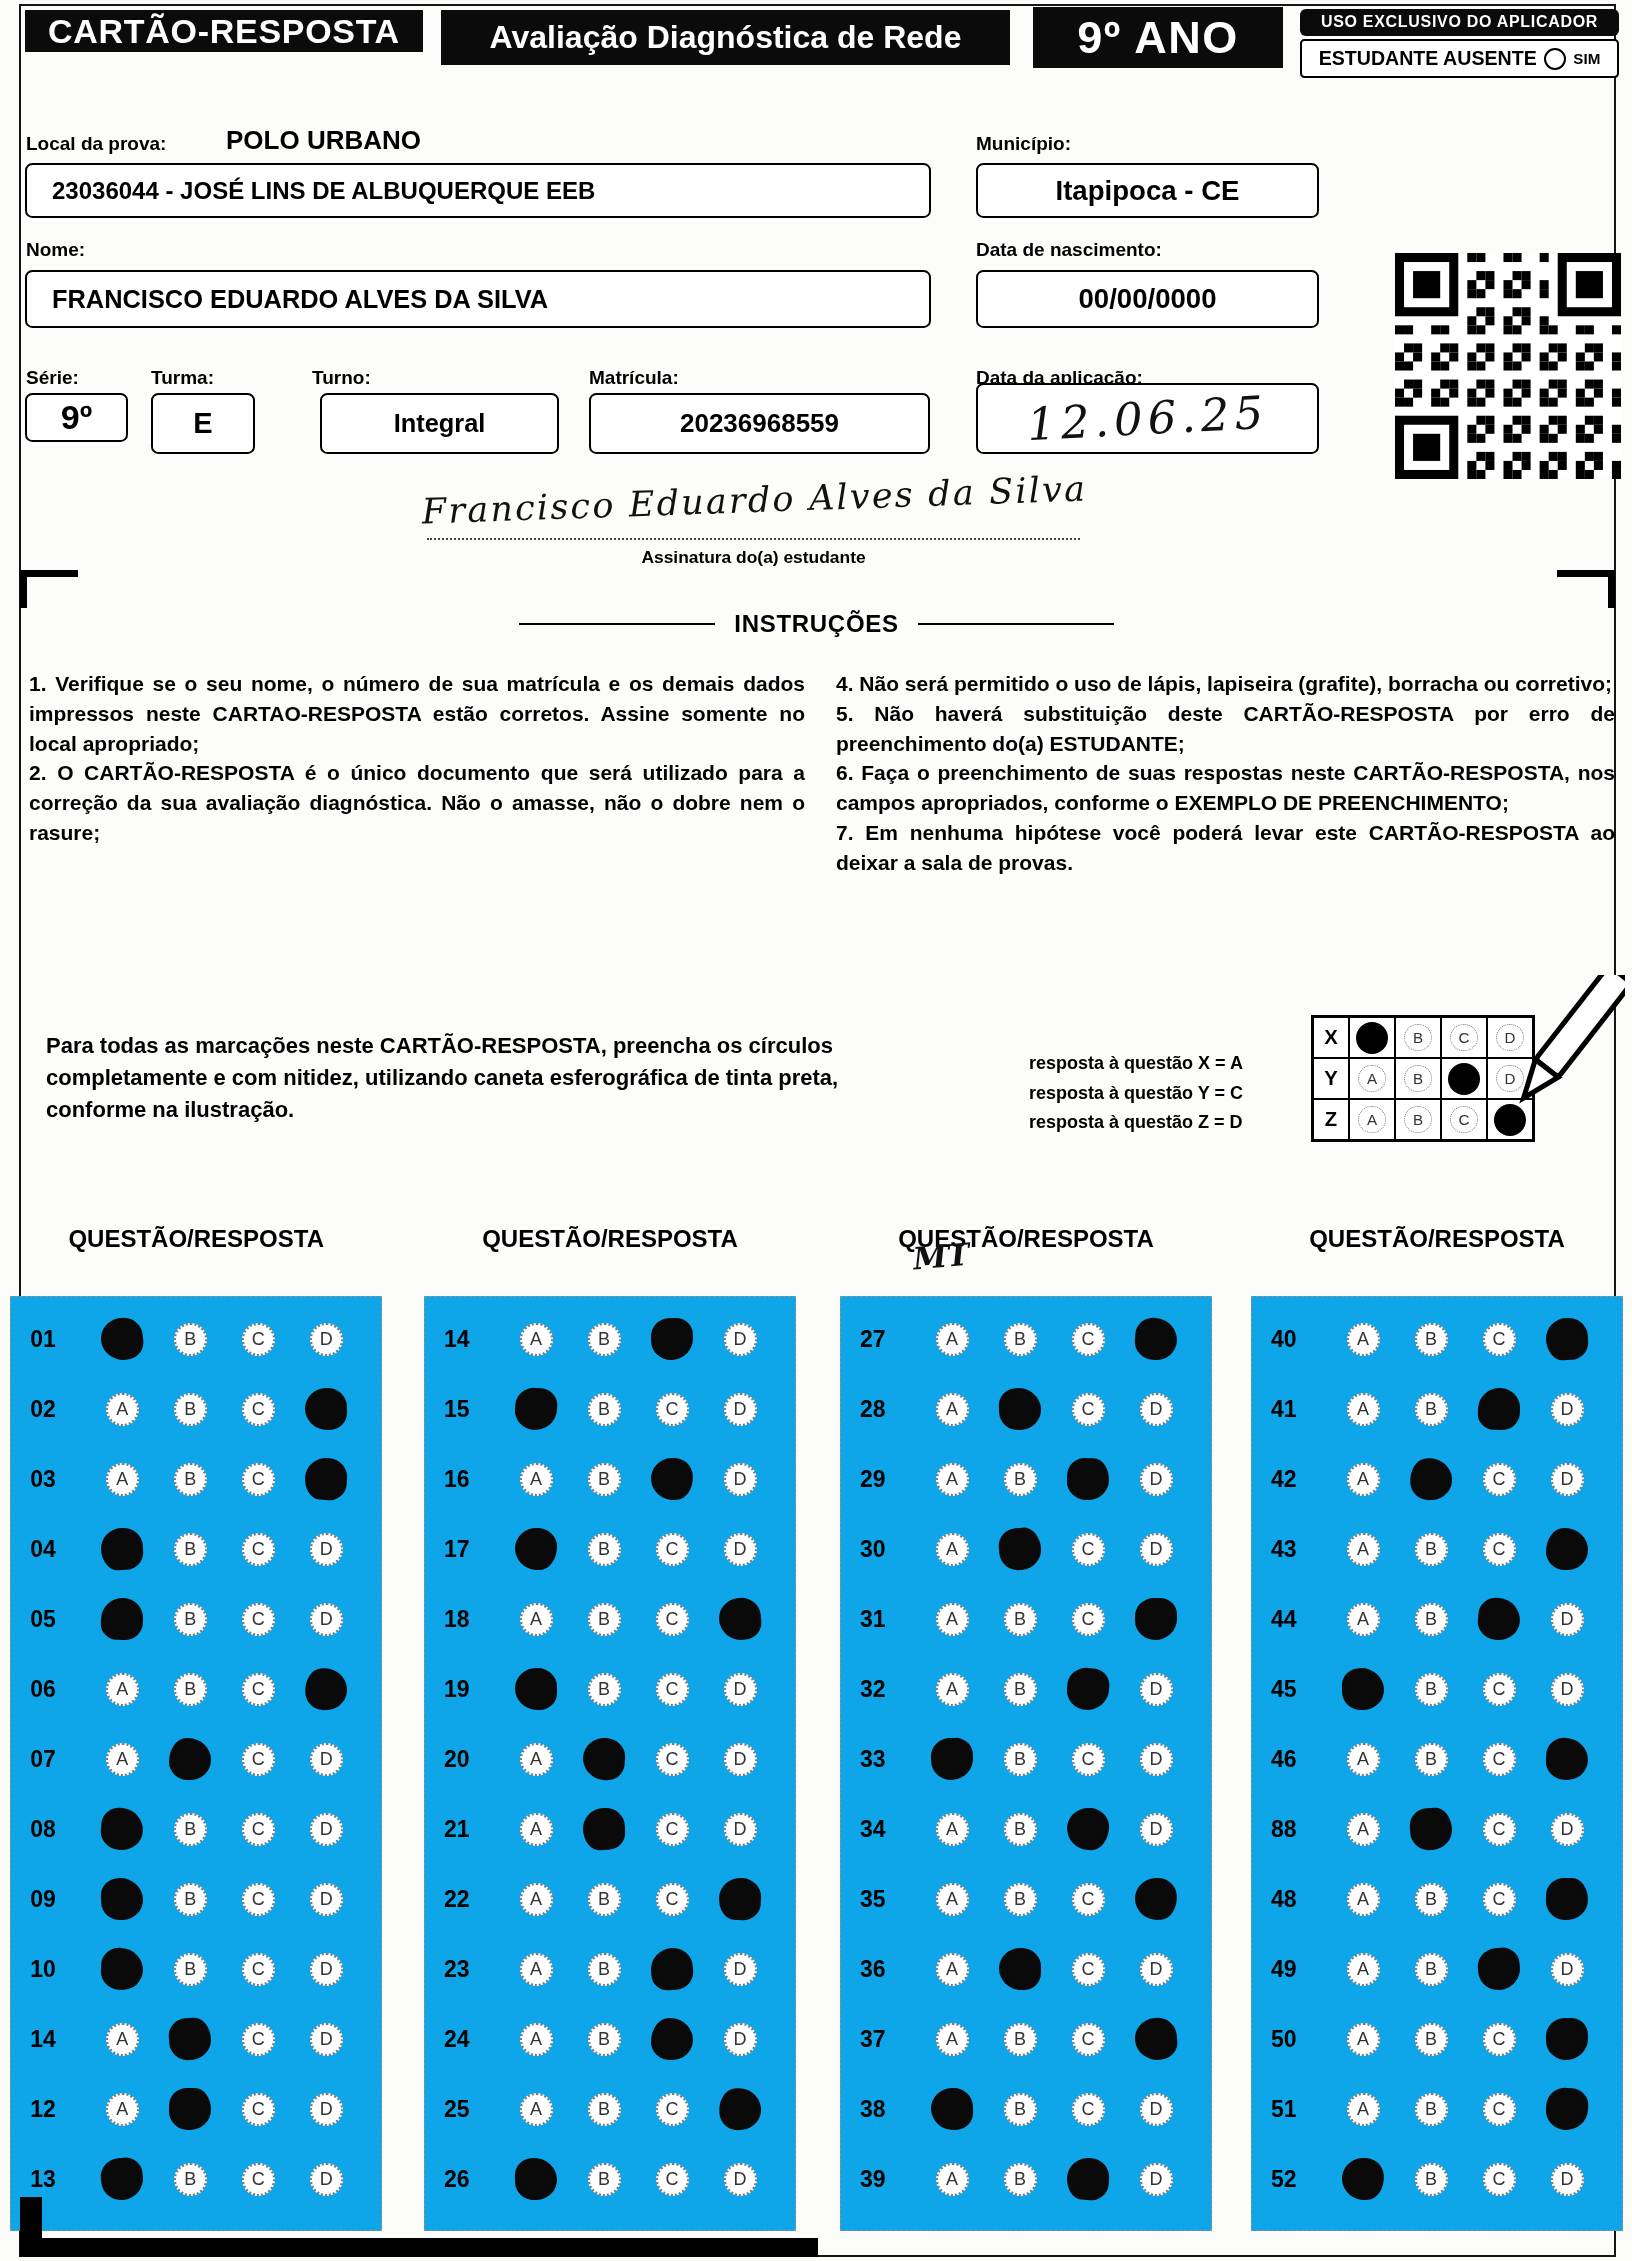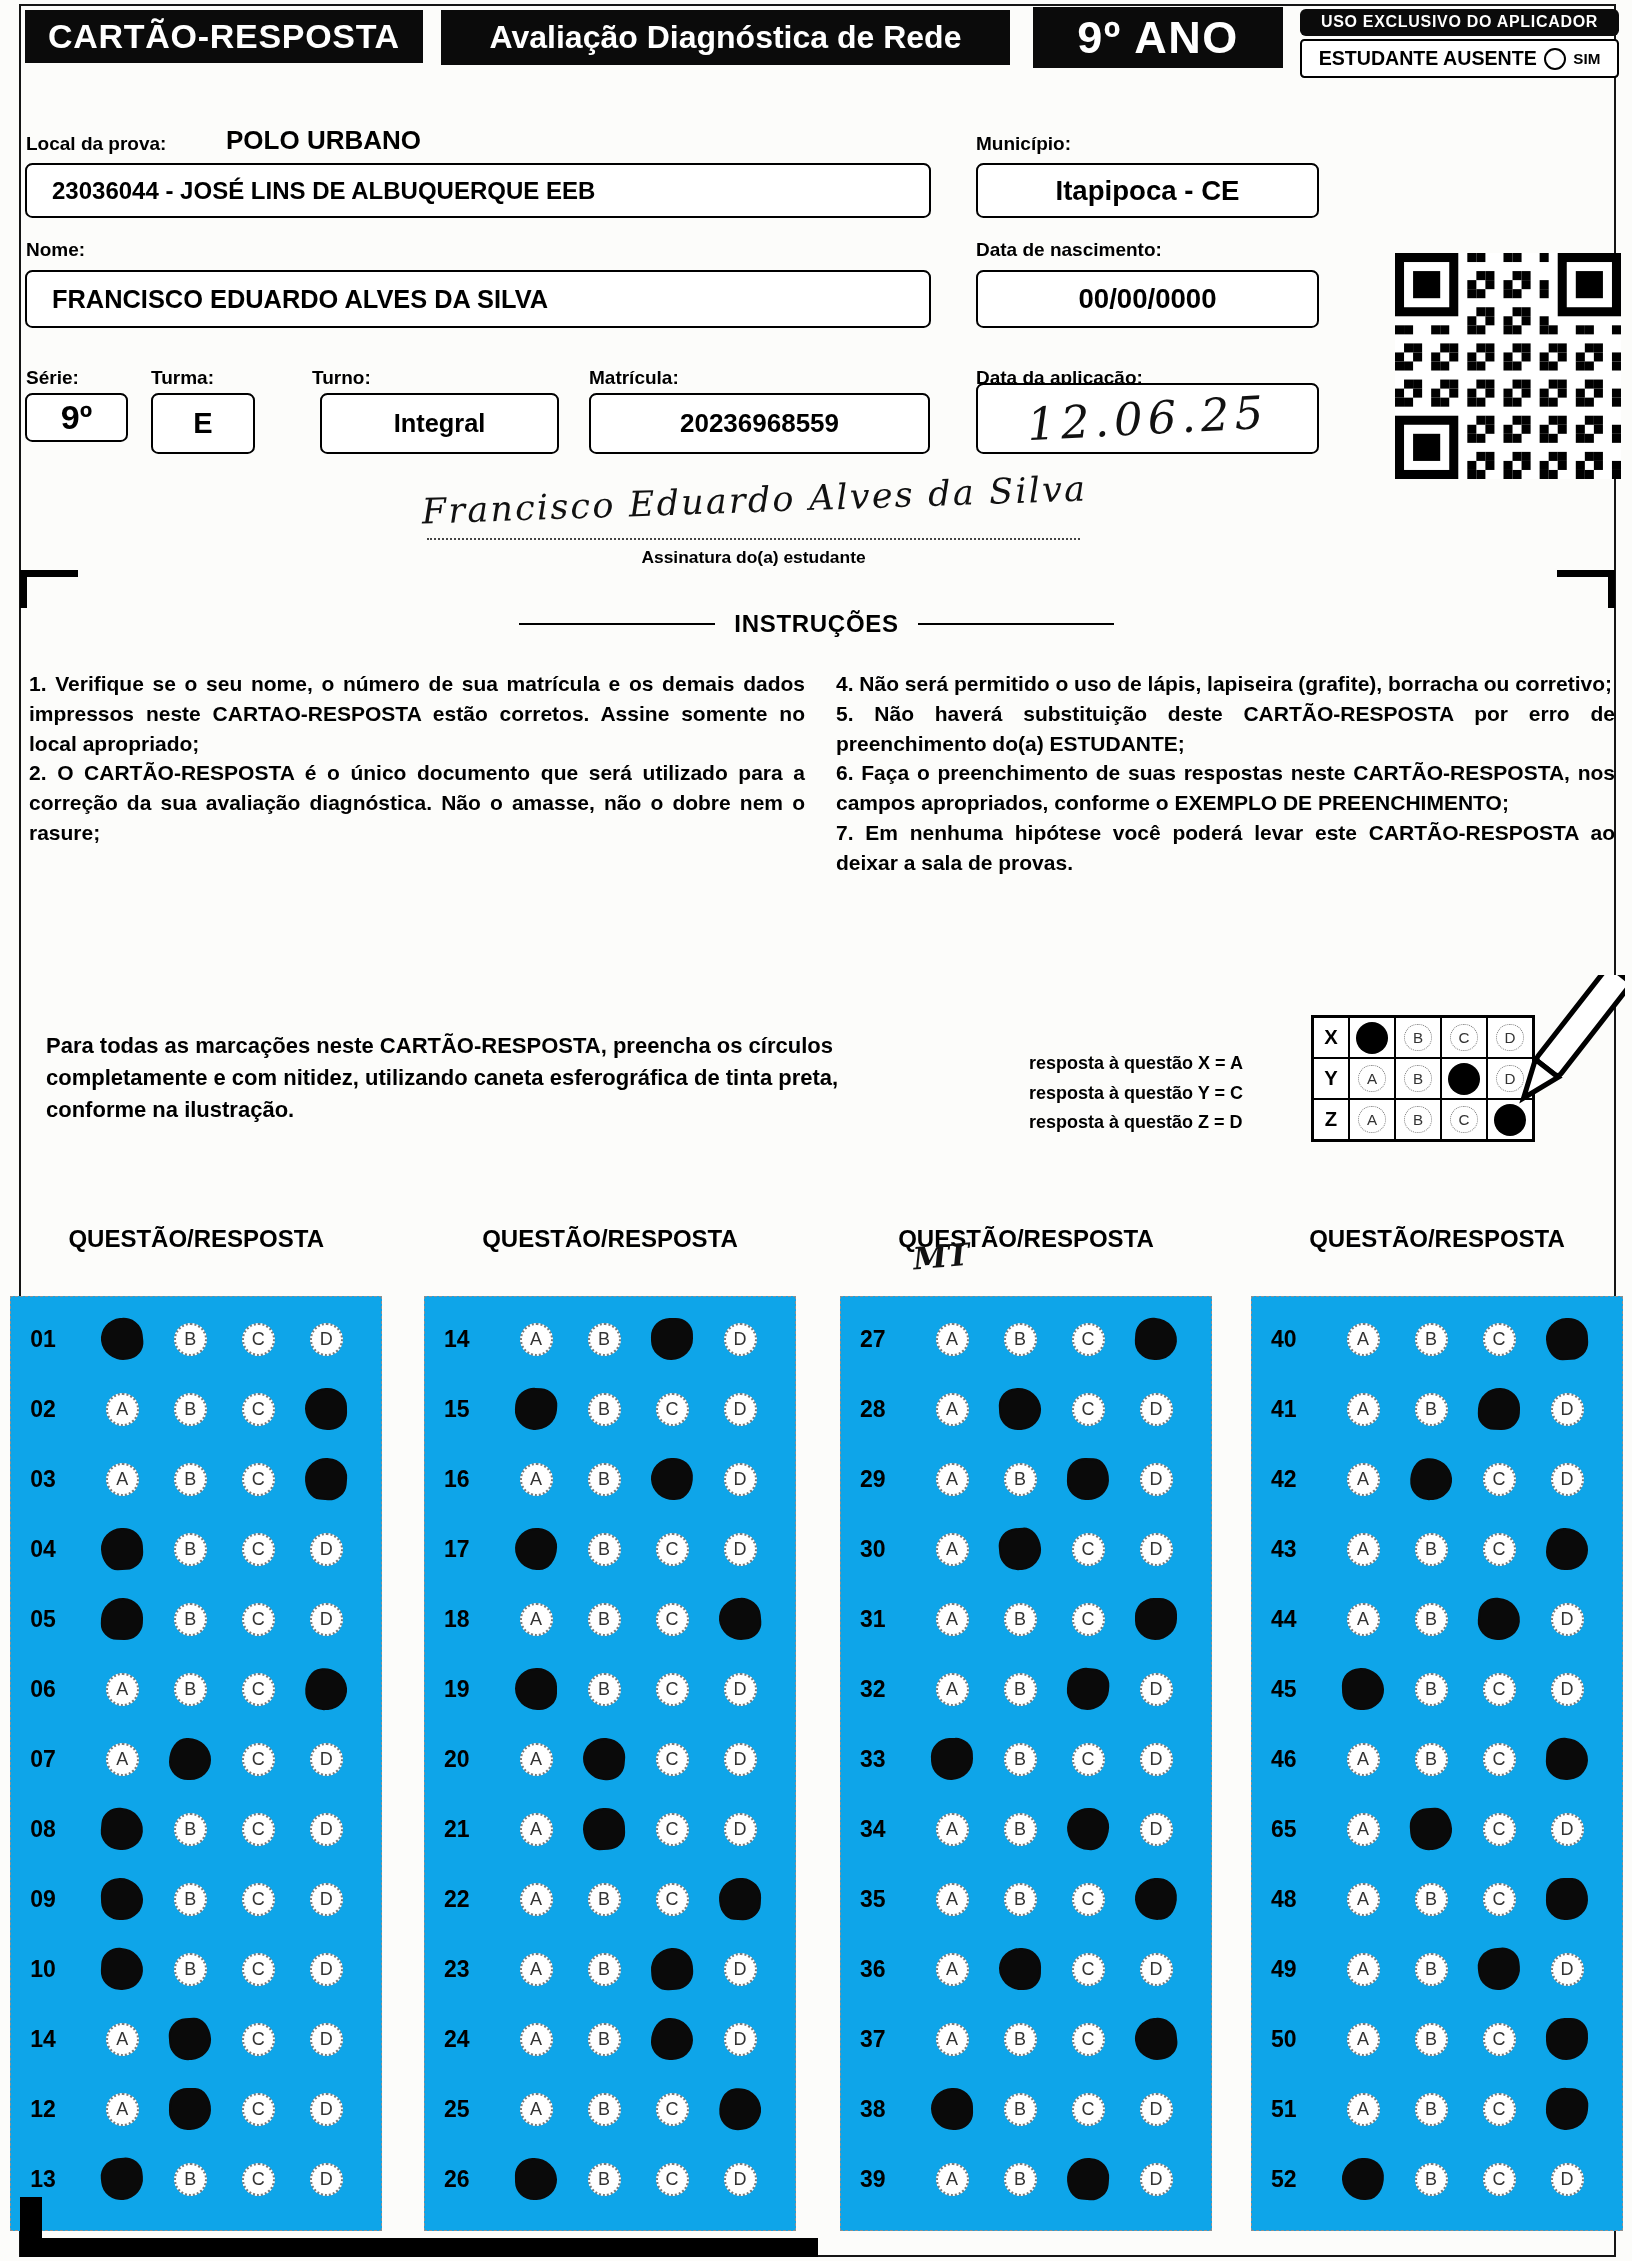--- a/index.html
+++ b/index.html
@@ -11,21 +11,21 @@
     font-family: "Liberation Sans", sans-serif;
     color: #000;
     position: relative;
   }
   .sheet { position: absolute; inset: 0; background: #fcfcfa; overflow: hidden; }
   .abs { position: absolute; }
 
   .page-border { left: 19px; top: 4.4px; width: 1597px; height: 2253px; border: 2.2px solid #151515; pointer-events: none; }
 
   .blackbox { background: #0b0b0b; color: #fff; display: flex; align-items: center; justify-content: center; font-weight: bold; }
-  .hdr-title   { left: 25px;   top: 10.2px; width: 398px; height: 53px; font-size: 34px; letter-spacing: 0.7px; }
+  .hdr-title   { left: 25px;   top: 10.2px; width: 398px; height: 42px; font-size: 34px; letter-spacing: 0.7px; }
   .hdr-sub     { left: 441px;  top: 10.2px; width: 569px; height: 55px; font-size: 32px; }
   .hdr-grade   { left: 1033px; top: 7.3px; width: 250px; height: 61px; font-size: 45px; letter-spacing: 1.5px; }
   .hdr-examiner{ left: 1300px; top: 8.7px; width: 319px; height: 27.6px; font-size: 16px; border-radius: 5.8px; letter-spacing: 0.7px; }
   .hdr-absent  { left: 1300px; top: 39px; width: 319px; height: 39px; border: 2.2px solid #000; border-radius: 4.4px;
                  display: flex; align-items: center; justify-content: center; gap: 7.3px; font-weight: bold; font-size: 19.6px; background: #fff; }
   .absent-circle { width: 22px; height: 22px; border: 2.2px solid #000; border-radius: 50%; display: inline-block; }
   .absent-sim { font-size: 15.2px; }
 
   .label { font-weight: bold; font-size: 19px; }
   .lbl-local      { left: 26px;   top: 133px; }
@@ -1138,21 +1138,21 @@
           <span class="bubble">B</span>
         </span>
         <span class="slot">
           <span class="bubble">C</span>
         </span>
         <span class="slot">
           <span class="bubble filled" style="border-radius: 48% 61% 56% 51% / 46% 59% 54% 49%; transform: rotate(3deg);"></span>
         </span>
       </div>
       <div class="q-row">
-        <span class="q-num">65</span>
+        <span class="q-num">88</span>
         <span class="slot">
           <span class="bubble">A</span>
         </span>
         <span class="slot">
           <span class="bubble filled" style="border-radius: 49% 44% 57% 52% / 47% 60% 55% 50%; transform: rotate(-4deg);"></span>
         </span>
         <span class="slot">
           <span class="bubble">C</span>
         </span>
         <span class="slot">

